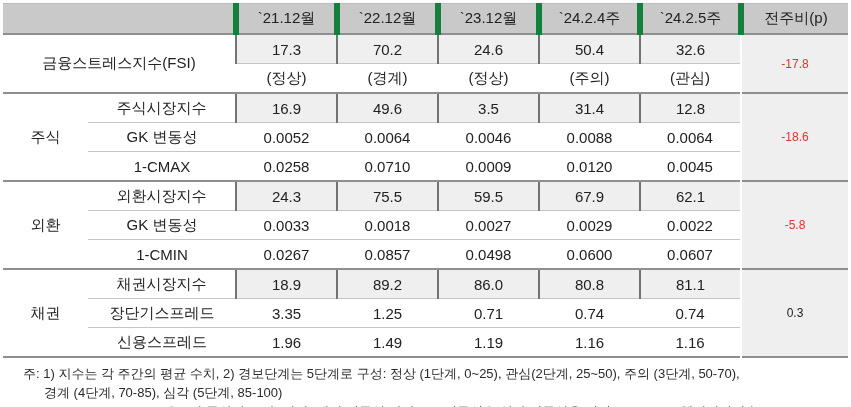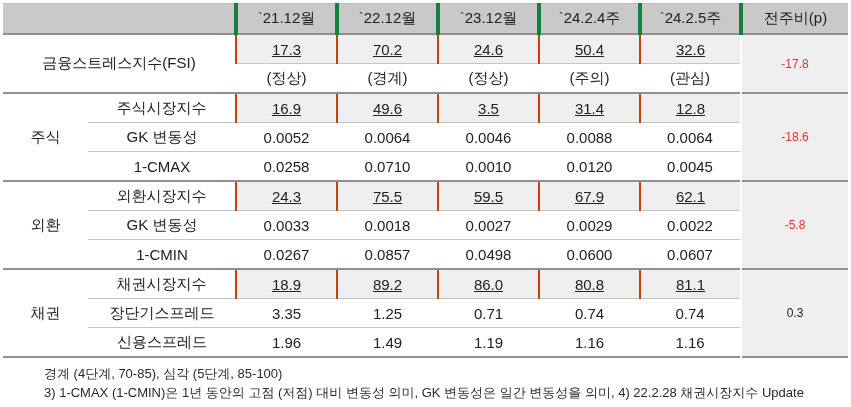--- a/index.html
+++ b/index.html
@@ -34,24 +34,24 @@
   
   col.c-sec{ width:85px; }
   col.c-item{ width:148px; }
   col.c-val{ width:101px; }
   col.c-wow{ width:107px; }
 
   tr.hdr th{
     background:#c9c9c9;
     border-bottom:2px solid #8f8f8f;
   }
-  tr.hdr th.seam{ border-left:4px solid #15803d; }
+  tr.hdr th.seam{ border-left:6px solid #15803d; }
 
   td.shade{ background:#efefef; }
-  td.seam{ border-left:2px solid #c2410c;text-decoration:underline; }
+  td.seam{ border-left:2px solid #737373; }
   td.wow{
     background:#efefef;
     border-left:2px solid #ffffff;
     font-size:12px;
   }
   .neg{ color:#e1352b; }
 
   tr.rowline td.line{ border-top:1px solid #c6c6c6; }
   tr.secline td{ border-top:2px solid #8f8f8f; }
 
@@ -126,21 +126,21 @@
       <td class="line">0.0052</td>
       <td class="line">0.0064</td>
       <td class="line">0.0046</td>
       <td class="line">0.0088</td>
       <td class="line">0.0064</td>
     </tr>
     <tr class="rowline">
       <td class="lbl line">1-CMAX</td>
       <td class="line">0.0258</td>
       <td class="line">0.0710</td>
-      <td class="line">0.0010</td>
+      <td class="line">0.0009</td>
       <td class="line">0.0120</td>
       <td class="line">0.0045</td>
     </tr>
 
     <tr class="secline">
       <td class="lbl" rowspan="3">외환</td>
       <td class="lbl">외환시장지수</td>
       <td class="shade seam">24.3</td>
       <td class="shade seam">75.5</td>
       <td class="shade seam">59.5</td>
@@ -188,16 +188,17 @@
       <td class="line">1.96</td>
       <td class="line">1.49</td>
       <td class="line">1.19</td>
       <td class="line">1.16</td>
       <td class="line">1.16</td>
     </tr>
   </tbody>
     </table>
 
   <div class="footnotes">
+    <div>주: 1) 지수는 각 주간의 평균 수치, 2) 경보단계는 5단계로 구성: 정상 (1단계, 0~25), 관심(2단계, 25~50), 주의 (3단계, 50-70),</div>
     <div class="fn-indent">경계 (4단계, 70-85), 심각 (5단계, 85-100)</div>
     <div class="fn-indent">3) 1-CMAX (1-CMIN)은 1년 동안의 고점 (저점) 대비 변동성 의미, GK 변동성은 일간 변동성을 의미, 4) 22.2.28 채권시장지수 Update</div>
   </div>
 </div>
 
 </body></html>

